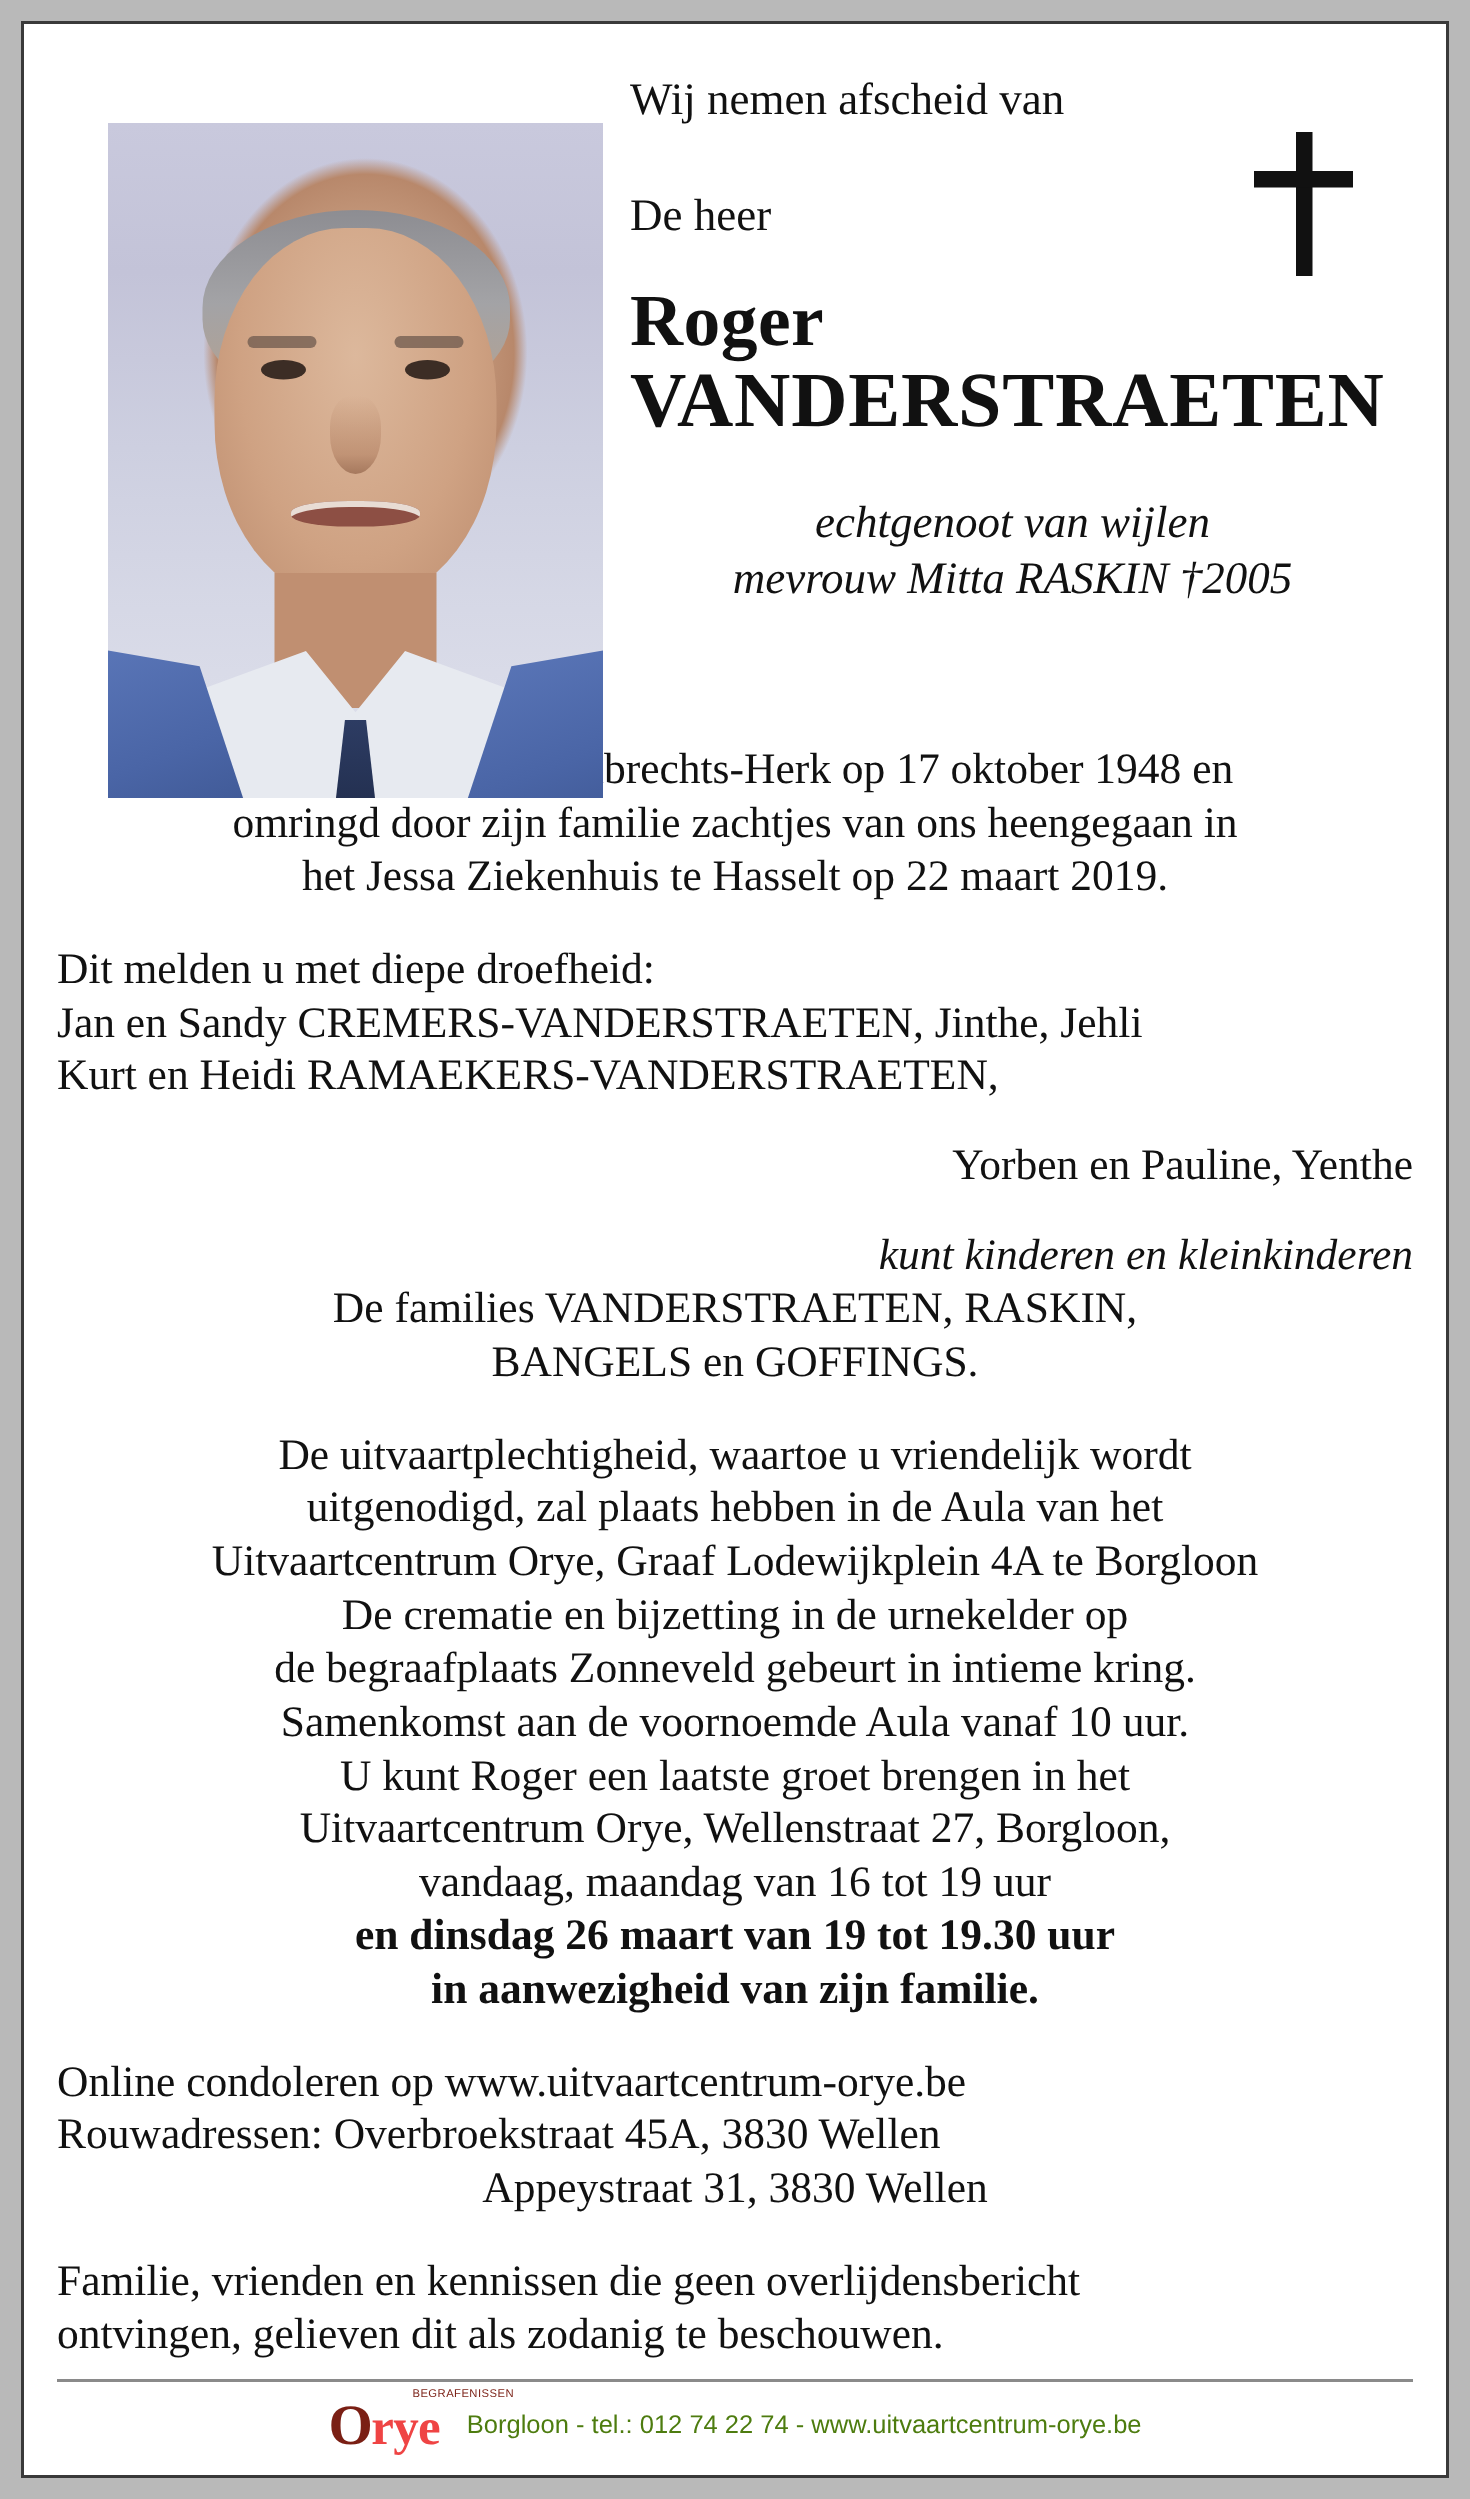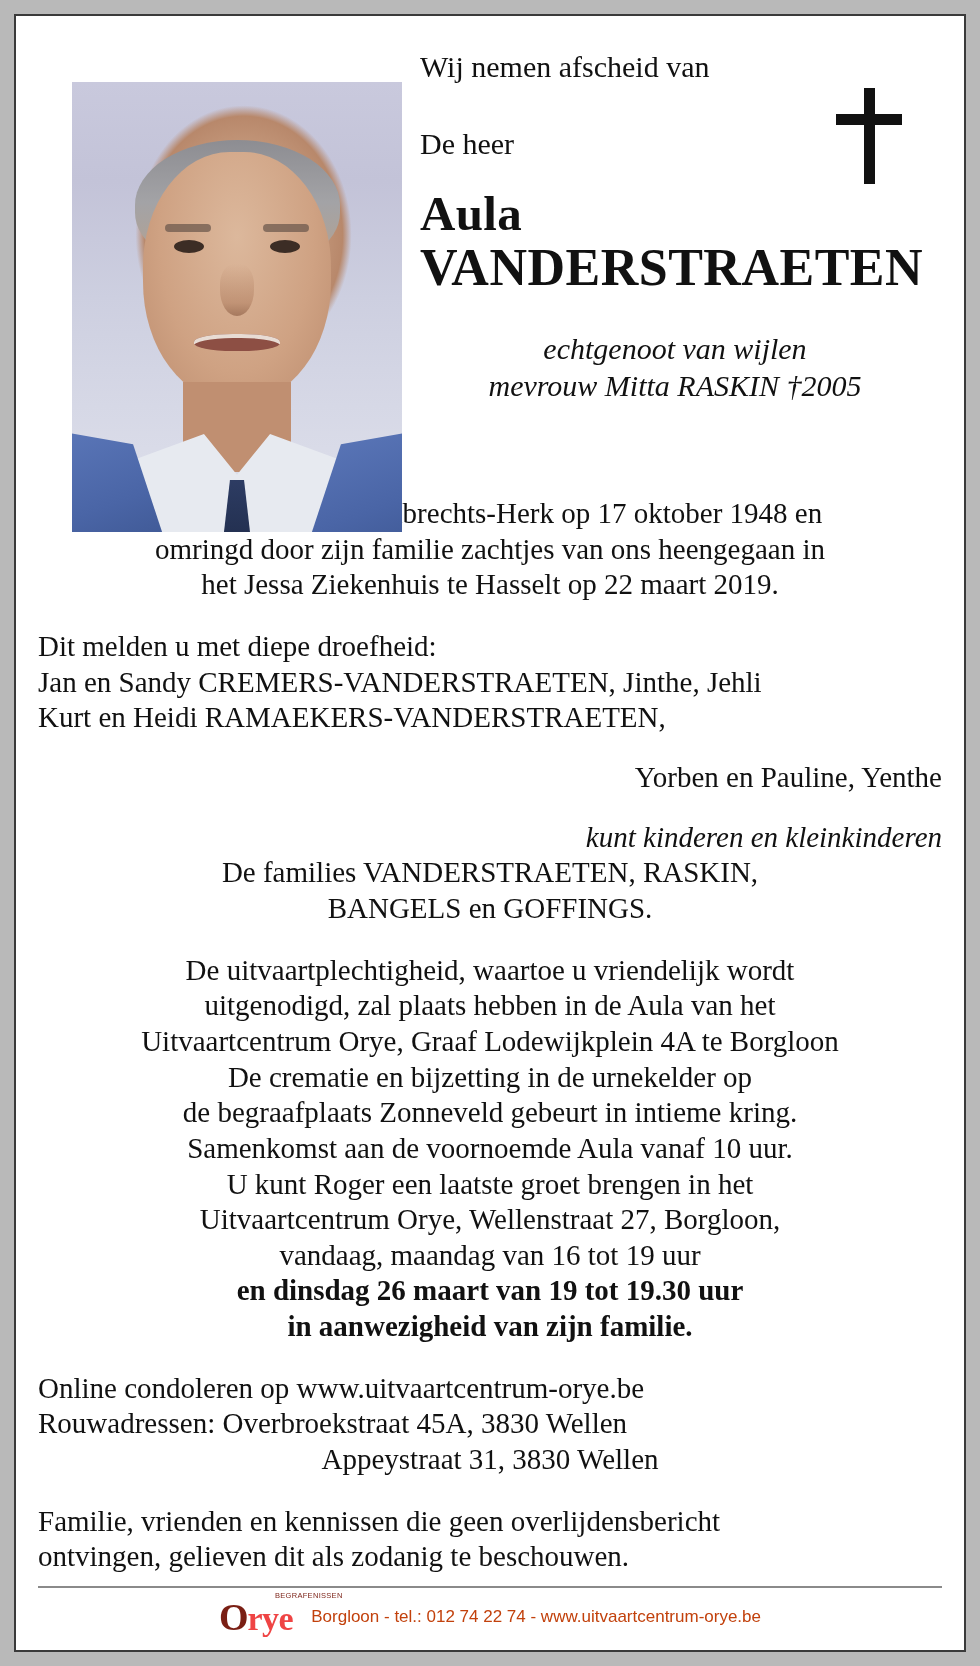--- a/index.html
+++ b/index.html
@@ -277,21 +277,21 @@
     font-family: "Liberation Sans", sans-serif;
     font-size: 7.5px;
     color: #7a1f14;
     letter-spacing: .3px;
     white-space: nowrap;
     padding-left: 30px;
   }
   .footer-info {
     font-family: "Liberation Sans", sans-serif;
     font-size: 17px;
-    color: #c2410c;
+    color: #4d7c0f;
     white-space: nowrap;
   }
 </style>
 </head>
 <body>
 
 <div class="page">
   <div class="card">
 
     <div class="header">
@@ -310,21 +310,21 @@
         <div class="jacket-l"></div>
         <div class="jacket-r"></div>
         <div class="tie"></div>
       </div>
 
       <div class="cross"></div>
 
       <div class="header-text">
         <div class="salutation">Wij nemen afscheid van</div>
         <div class="title-heer">De heer</div>
-        <div class="firstname">Aula</div>
+        <div class="firstname">Roger</div>
         <div class="lastname">VANDERSTRAETEN</div>
         <div class="spouse">
           <span class="line">echtgenoot van wijlen</span>
           <span class="line">mevrouw Mitta RASKIN †2005</span>
         </div>
       </div>
     </div>
 
     <div class="body-text">
 

